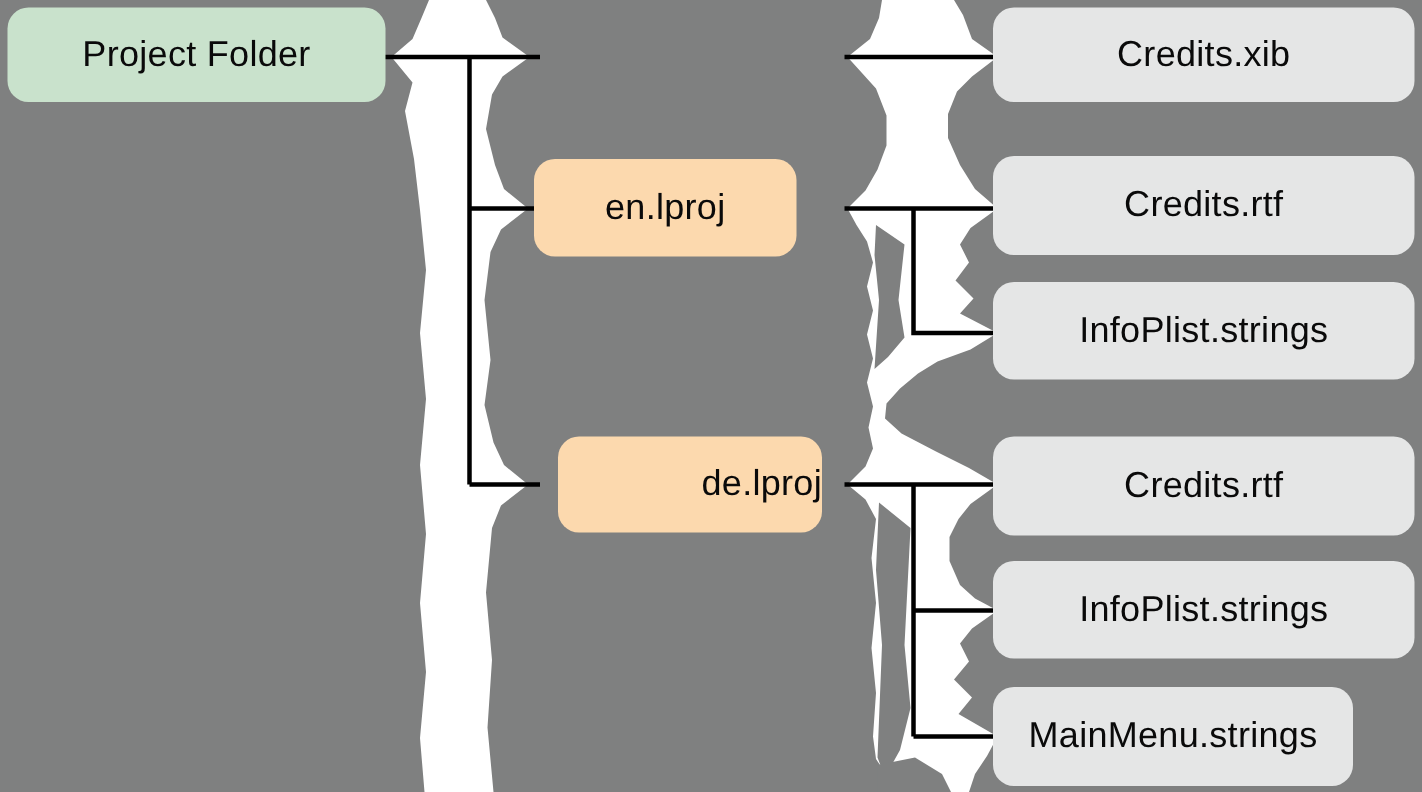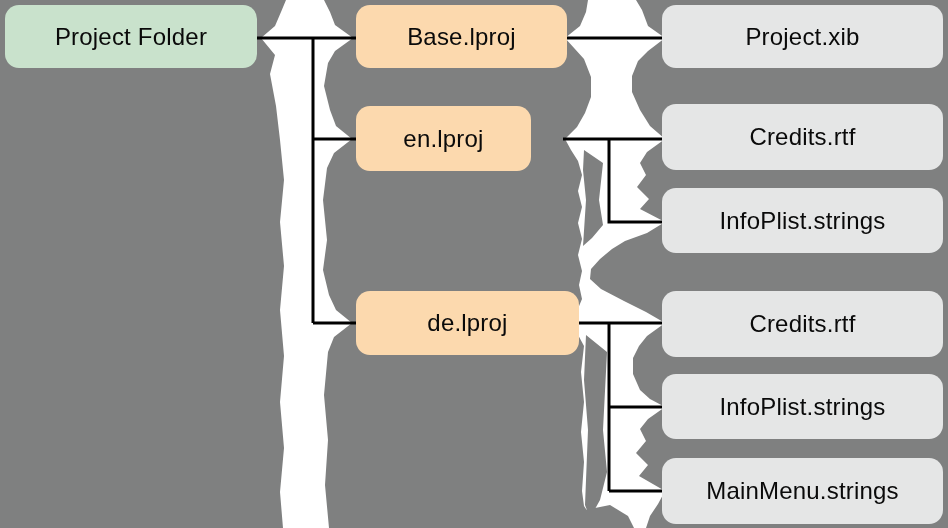--- a/index.html
+++ b/index.html
@@ -87,42 +87,39 @@
       <path d="M609,323 V491"></path>
       <path d="M609,407 H668"></path>
       <path d="M609,491 H668"></path>
     </g>
   </svg>
 
   <div class="node root" style="left:5px; top:5px; width:252px; height:63px;">
     <span>Project Folder</span>
   </div>
 
-  <div class="node folder" style="left:356px; top:5px; width:211px; height:63px;">
-    <span>Base.lproj</span>
-  </div>
   <div class="node folder" style="left:356px; top:106px; width:175px; height:65px;">
     <span>en.lproj</span>
   </div>
-  <div class="node folder" style="left:356px; top:291px; width:223px; height:64px;">
+  <div class="node folder" style="left:372px; top:291px; width:176px; height:64px;justify-content:flex-end;">
     <span>de.lproj</span>
   </div>
 
   <div class="node file" style="left:662px; top:5px; width:281px; height:63px;">
-    <span>Project.xib</span>
+    <span>Credits.xib</span>
   </div>
   <div class="node file" style="left:662px; top:104px; width:281px; height:66px;">
     <span>Credits.rtf</span>
   </div>
   <div class="node file" style="left:662px; top:188px; width:281px; height:65px;">
     <span>InfoPlist.strings</span>
   </div>
   <div class="node file" style="left:662px; top:291px; width:281px; height:66px;">
     <span>Credits.rtf</span>
   </div>
   <div class="node file" style="left:662px; top:374px; width:281px; height:65px;">
     <span>InfoPlist.strings</span>
   </div>
-  <div class="node file" style="left:662px; top:458px; width:281px; height:66px;">
+  <div class="node file" style="left:662px; top:458px; width:240px; height:66px;">
     <span>MainMenu.strings</span>
   </div>
 
 </div>
 
 </body></html>

